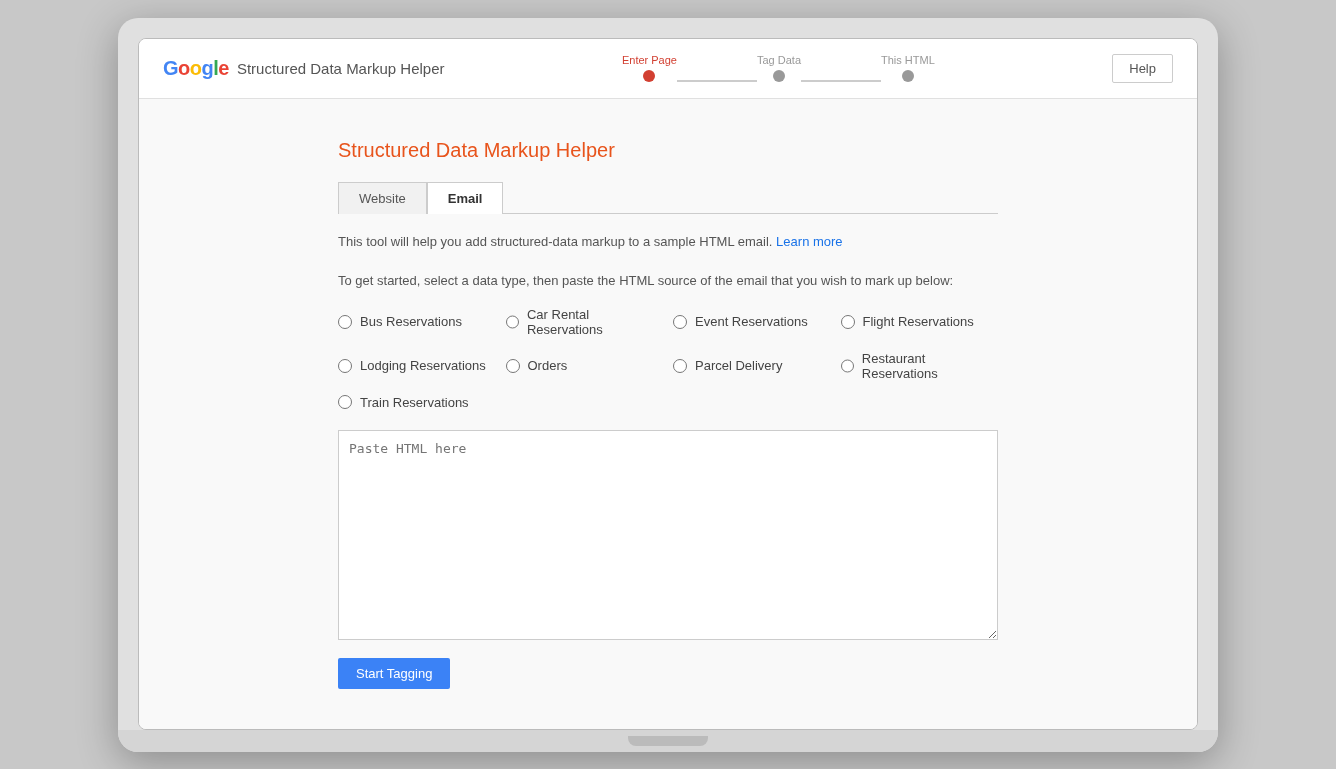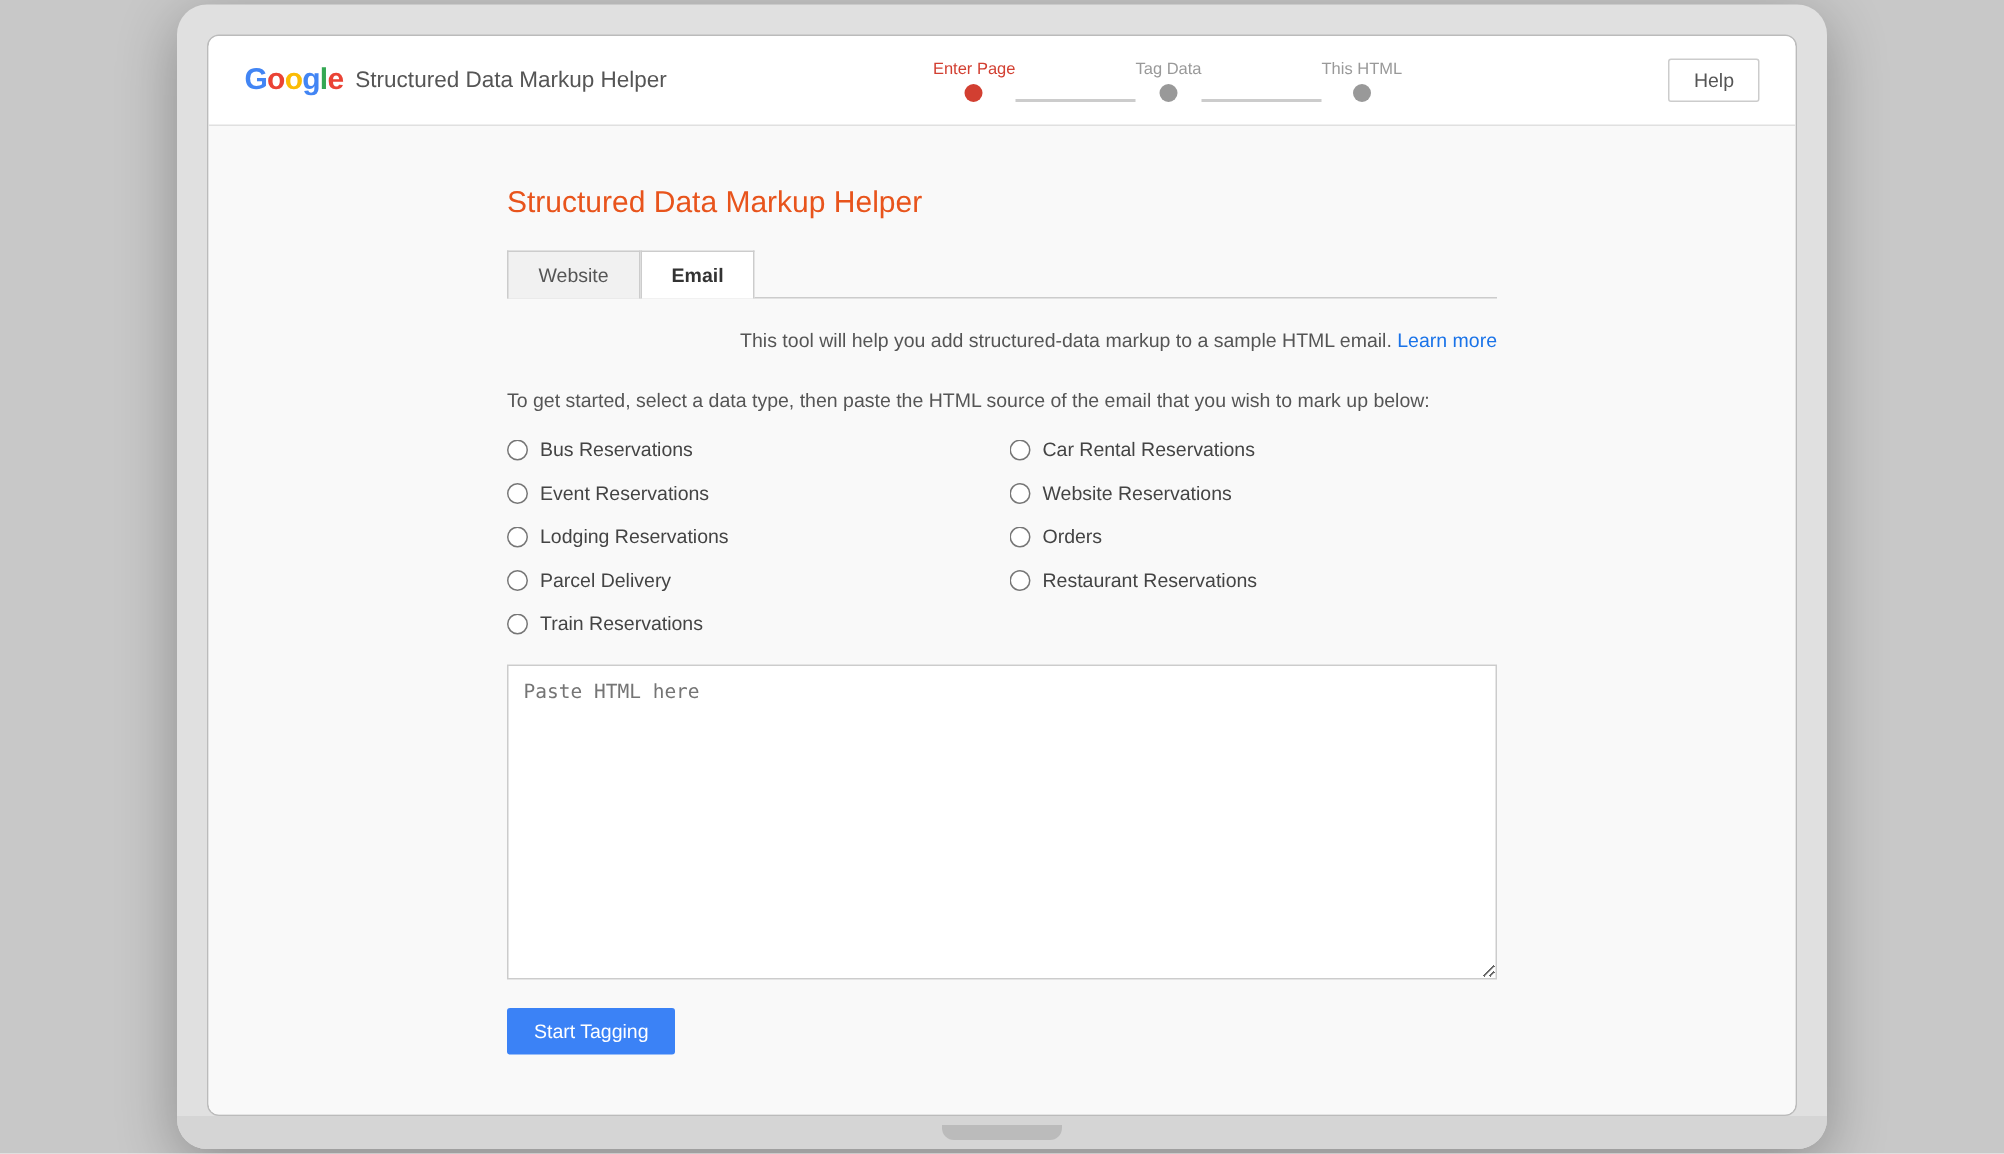--- a/index.html
+++ b/index.html
@@ -188,39 +188,38 @@
     .tab:not(.active) {
       background: #f1f1f1;
       border-color: #ccc;
     }
 
     .description {
       font-size: 13px;
       color: #555;
       margin-bottom: 20px;
       line-height: 1.5;
-      text-align: right;
     }
 
     .description a {
       color: #1a73e8;
       text-decoration: none;
     }
 
     .instruction {
       font-size: 13px;
       color: #555;
       margin-bottom: 16px;
       line-height: 1.5;
     }
 
     
     .radio-grid {
       display: grid;
-      grid-template-columns: repeat(2, 1fr);
+      grid-template-columns: repeat(4, 1fr);
       gap: 14px 10px;
       margin-bottom: 20px;
     }
 
     .radio-option {
       display: flex;
       align-items: center;
       gap: 8px;
       font-size: 13px;
       color: #444;
@@ -325,21 +324,21 @@
           <label class="radio-option">
             <input type="radio" name="datatype" value="car" style="">
             <span>Car Rental Reservations</span>
           </label>
           <label class="radio-option">
             <input type="radio" name="datatype" value="event" style="">
             <span>Event Reservations</span>
           </label>
           <label class="radio-option">
             <input type="radio" name="datatype" value="flight" style="">
-            <span>Website Reservations</span>
+            <span>Flight Reservations</span>
           </label>
           <label class="radio-option">
             <input type="radio" name="datatype" value="lodging" style="">
             <span>Lodging Reservations</span>
           </label>
           <label class="radio-option">
             <input type="radio" name="datatype" value="orders" style="">
             <span>Orders</span>
           </label>
           <label class="radio-option">

